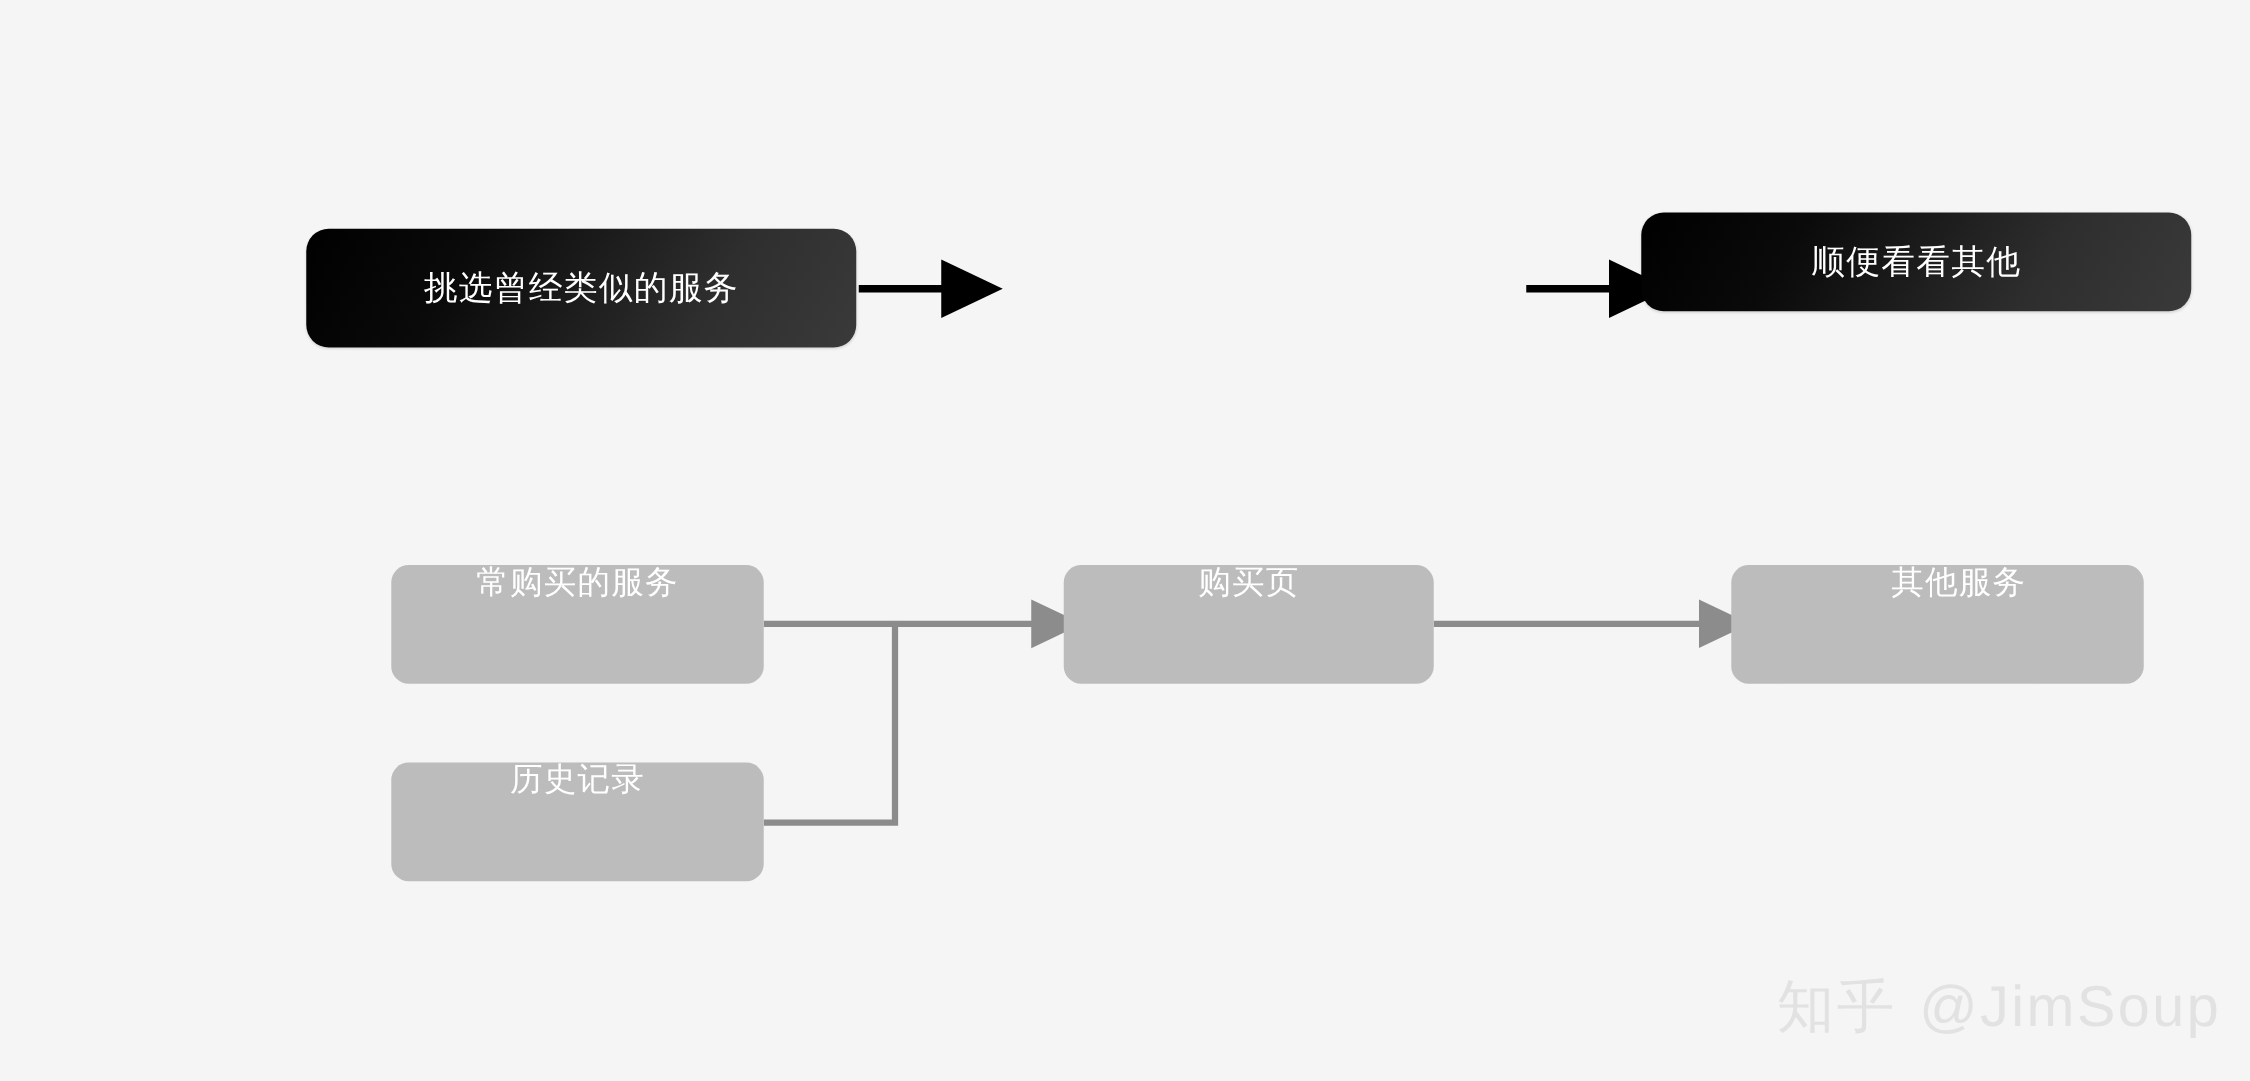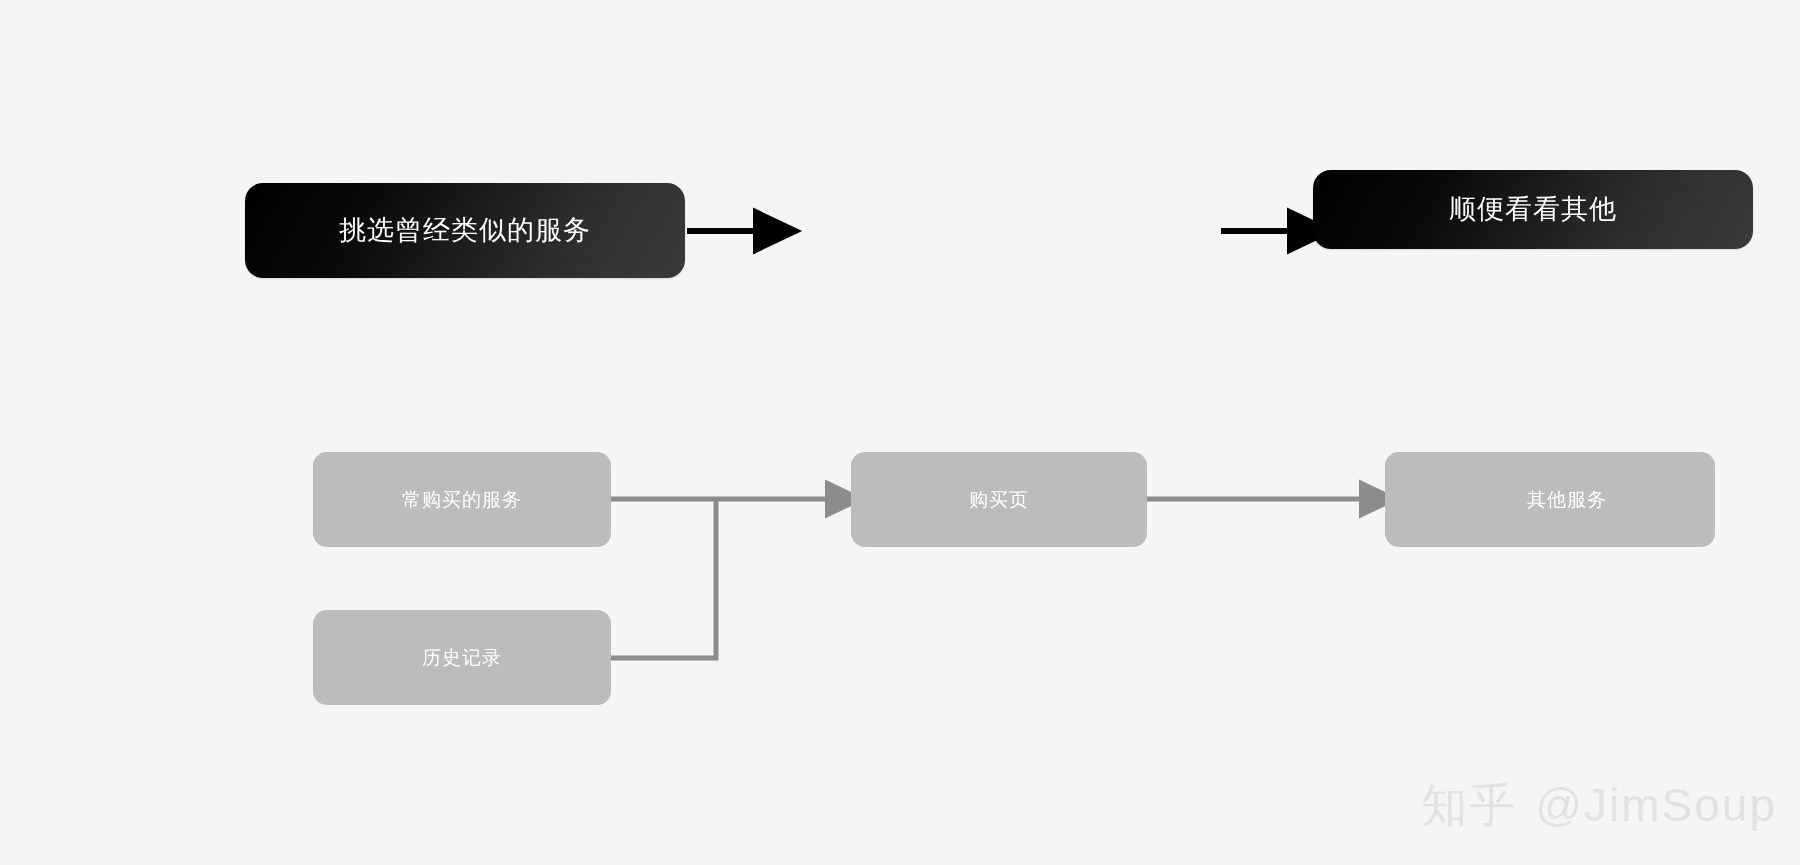--- a/index.html
+++ b/index.html
@@ -42,24 +42,23 @@
     display: block;
     line-height: 1;
   }
 
   
   .node-secondary {
     position: absolute;
     border-radius: 14px;
     background: #bcbcbc;
     display: flex;
-    align-items: center;
     justify-content: center;
     color: #ffffff;
-    font-size: 19px;
+    font-size: 26px;
     letter-spacing: 1px;
     font-weight: 400;
   }
   .node-secondary .node-label {
     display: block;
     line-height: 1;
   }
 
   
   #connectors-primary,

